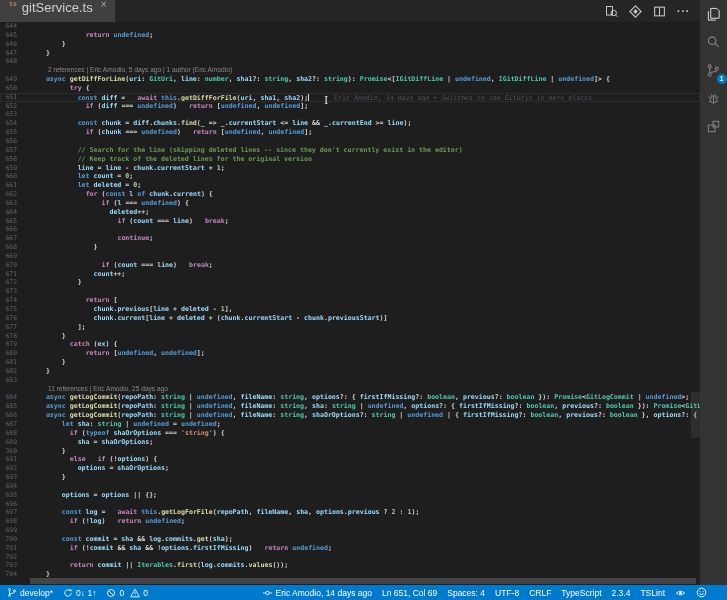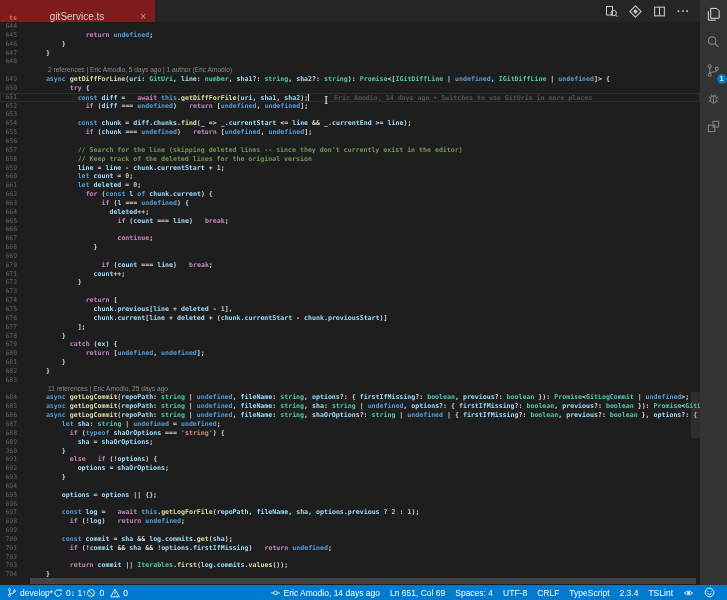--- a/index.html
+++ b/index.html
@@ -1,23 +1,23 @@
 <!DOCTYPE html>
 <html><head>
 <meta charset="utf-8">
 <style>
   html,body{margin:0;padding:0;background:#1e1e1e;}
   #root{position:relative;width:727px;height:600px;overflow:hidden;background:#1e1e1e;
         font-family:"Liberation Sans",sans-serif;-webkit-font-smoothing:antialiased;}
 
   
   .tabbar{position:absolute;top:0;left:0;right:27px;height:22px;background:#252526;display:flex;align-items:stretch;}
-  .tab{display:flex;align-items:flex-end;background:#7f1d1d;padding:0 9px 0 9px;height:22px;max-width:140px;gap:28px;}
+  .tab{display:flex;align-items:flex-start;background:#404040;padding:0 9px 0 9px;height:22px;max-width:140px;}
   .tab-ficon{font:bold 6.5px "DejaVu Sans Mono",monospace;color:#c97d4e;margin-right:5px;letter-spacing:0;}
-  .tab-label{color:#d0d0d0;font-size:10px;white-space:nowrap;}
+  .tab-label{color:#d0d0d0;font-size:13px;white-space:nowrap;}
   .tab-close{color:#a9a9a9;font-size:10px;margin-left:8px;line-height:10px;cursor:pointer;}
   .tab-actions{margin-left:auto;display:flex;align-items:center;gap:11px;padding-right:10px;color:#c5c5c5;}
   .tab-actions svg{display:block;}
   .more-dots{font:bold 9px "DejaVu Sans",sans-serif;color:#c5c5c5;letter-spacing:1px;}
 
   
   .activitybar{position:absolute;top:0;right:0;width:27px;bottom:15px;background:#333333;
                display:flex;flex-direction:column;align-items:center;padding-top:7px;gap:10px;}
   .ab-item{position:relative;width:22px;height:18px;display:flex;align-items:center;justify-content:center;color:#858585;cursor:pointer;}
   .ab-item.active{color:#e7e7e7;}
@@ -29,35 +29,35 @@
   .row{display:flex;height:8.85px;line-height:8.85px;white-space:pre;
        font-family:"DejaVu Sans Mono",monospace;font-size:6.6px;font-weight:bold;}
   .ln{flex:0 0 17px;text-align:right;color:#5b6068;font-weight:normal;font-size:6.4px;}
   .codeline{padding-left:13px;flex:1;min-width:0;}
   .row.cur{outline:1px solid #2d2d2d;outline-offset:-1px;}
   .lens{margin-left:18px;font-family:"Liberation Sans",sans-serif;font-size:6.6px;font-weight:normal;color:#8a8a8a;cursor:pointer;}
   .tk-k{color:#569cd6;} .tk-c{color:#c586c0;margin-left:8px;} .tk-f{color:#dcdcaa;} .tk-t{color:#4ec9b0;}
   .tk-v{color:#9cdcfe;} .tk-n{color:#b5cea8;} .tk-s{color:#ce9178;} .tk-m{color:#6a9955;}
   .tk-p{color:#d4d4d4;}
   .cursor{display:inline-block;width:1px;height:8px;background:#dcdcdc;vertical-align:-1px;}
-  .blame{margin-left:25px;color:#4d535b;font-weight:bold;}
+  .blame{margin-left:25px;color:#4d535b;font-weight:normal;}
 
   .hscrollbar{position:absolute;left:30px;right:4px;bottom:1px;height:6px;background:rgba(121,121,121,0.42);cursor:pointer;}
   .vscrollbar{position:absolute;right:0;top:370px;width:9px;height:46px;background:rgba(121,121,121,0.18);cursor:pointer;}
 
   
   .ibeam{position:absolute;left:324px;top:94px;color:#e8e8e8;font:11px "DejaVu Serif",serif;
          text-shadow:0 0 1px #000;pointer-events:none;}
   .ibeam::before{content:"I";}
 
   
   .statusbar{position:absolute;left:0;right:0;bottom:0;height:15px;background:#007acc;color:#ffffff;
              display:flex;align-items:center;font-size:8.5px;}
-  .sb-left{display:flex;align-items:center;padding-left:7px;}
-  .sb-right{margin-left:auto;display:flex;align-items:center;gap:10px;padding-right:12px;}
+  .sb-left{display:flex;align-items:center;gap:10px;padding-left:7px;}
+  .sb-right{margin-left:auto;display:flex;align-items:center;gap:10px;padding-right:20px;}
   .sb-item{display:flex;align-items:center;gap:3px;white-space:nowrap;cursor:pointer;}
   .sb-item svg{display:block;}
 </style>
 </head>
 <body>
 
 <div id="root">
 
   <div class="tabbar">
     <div class="tab">

